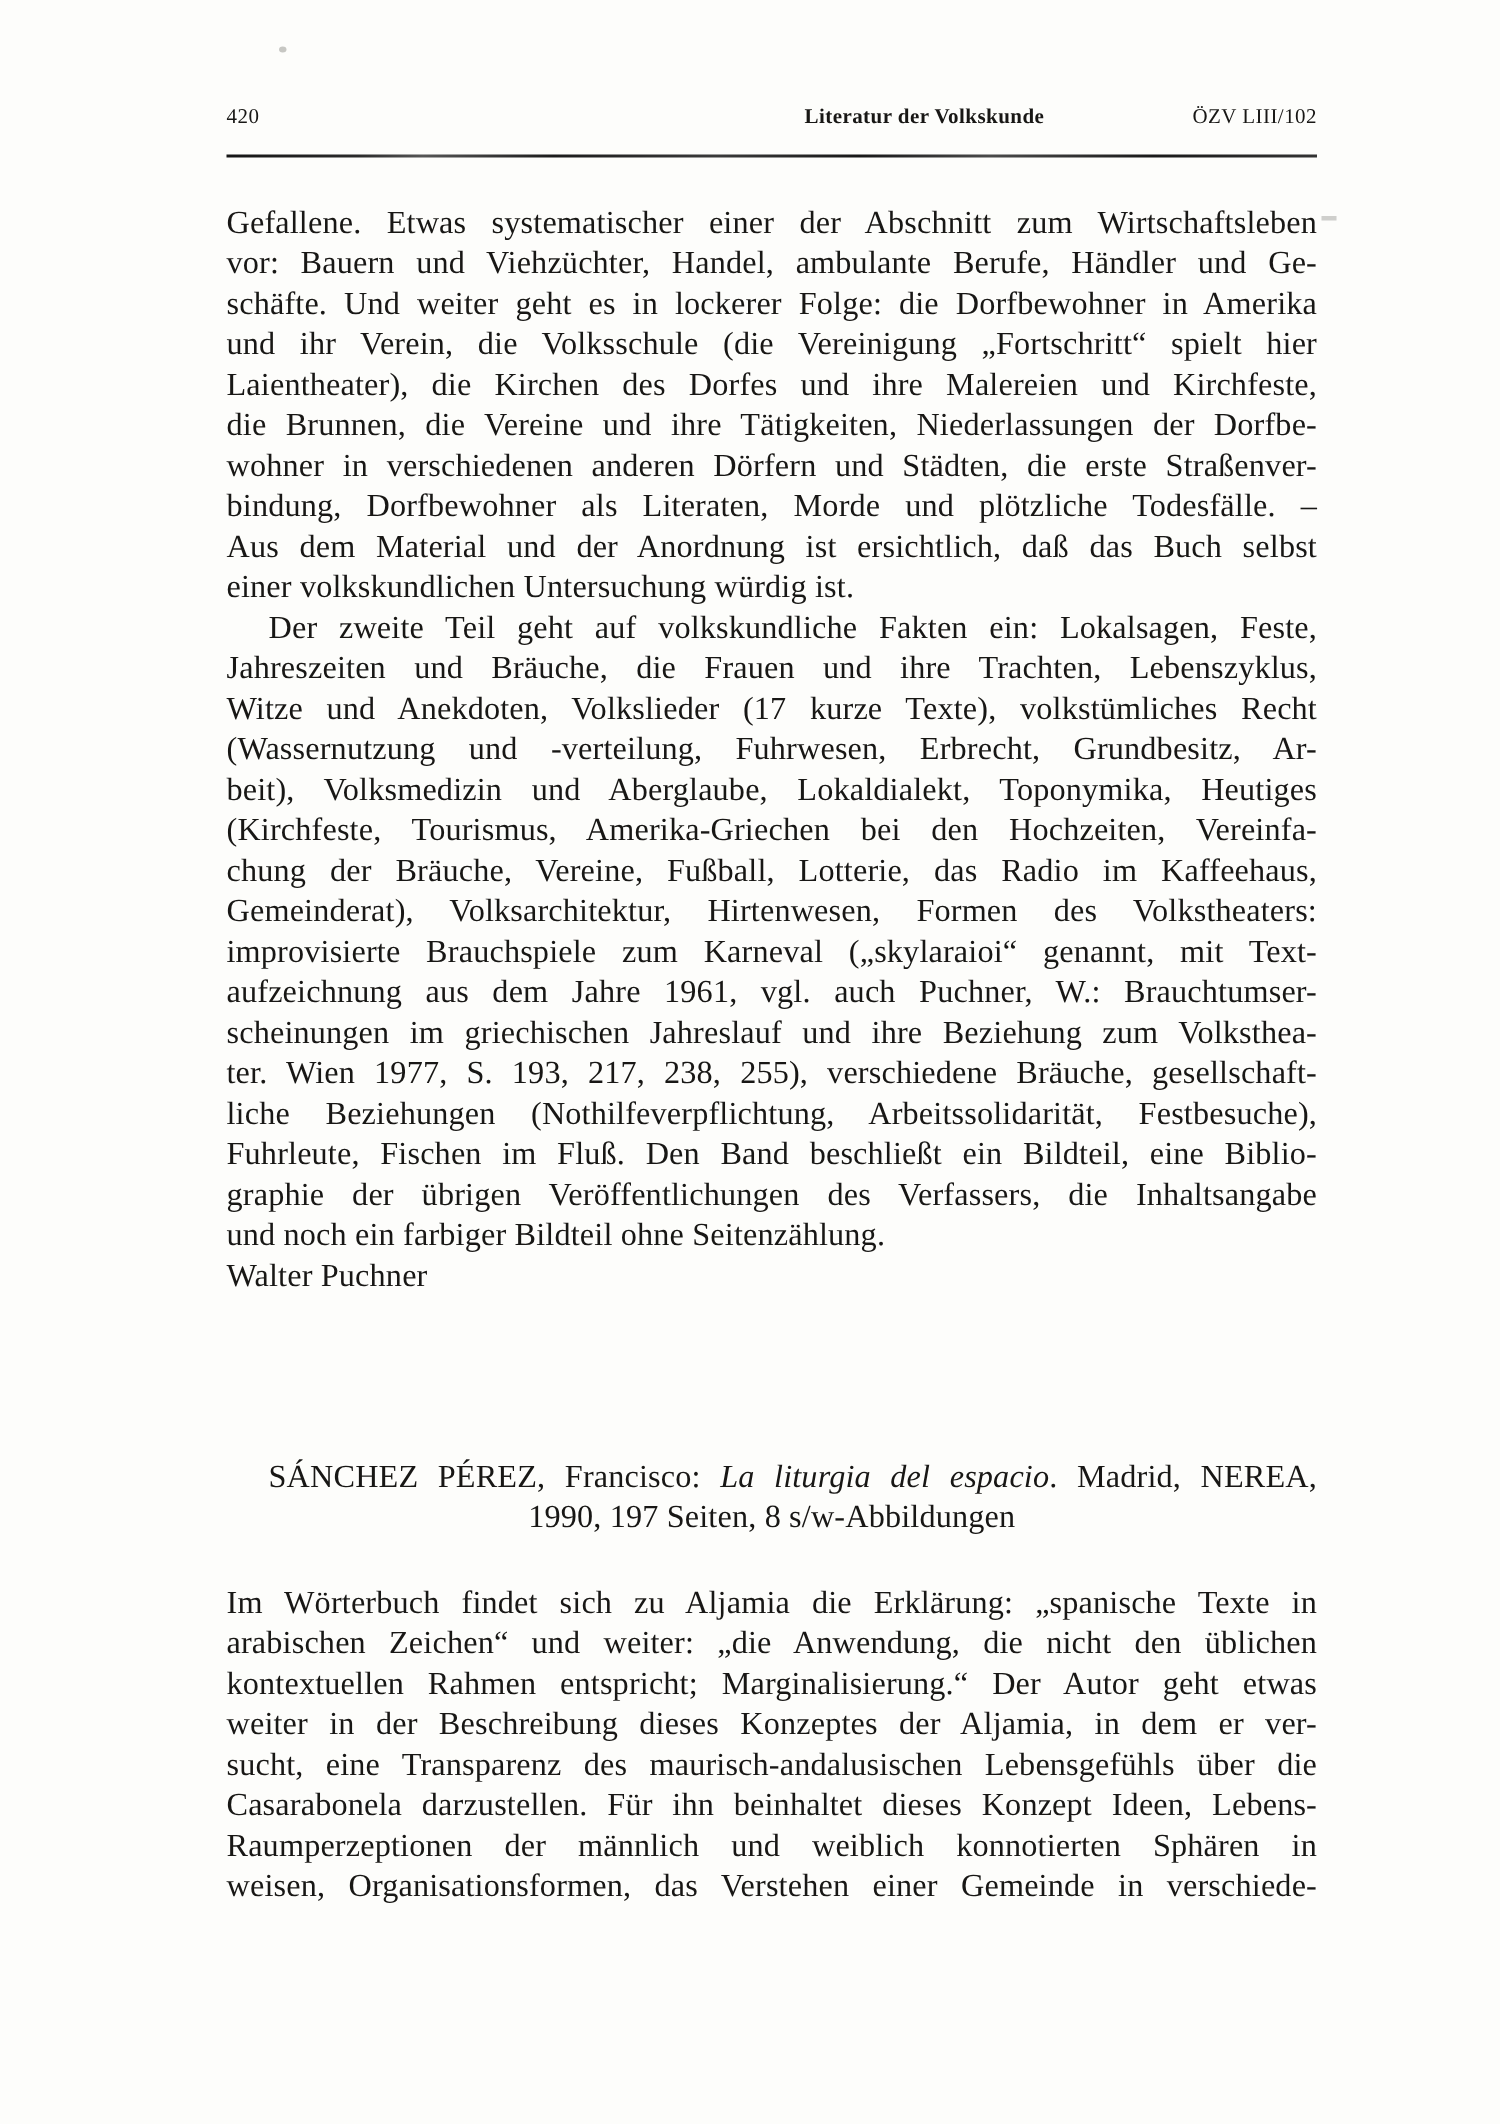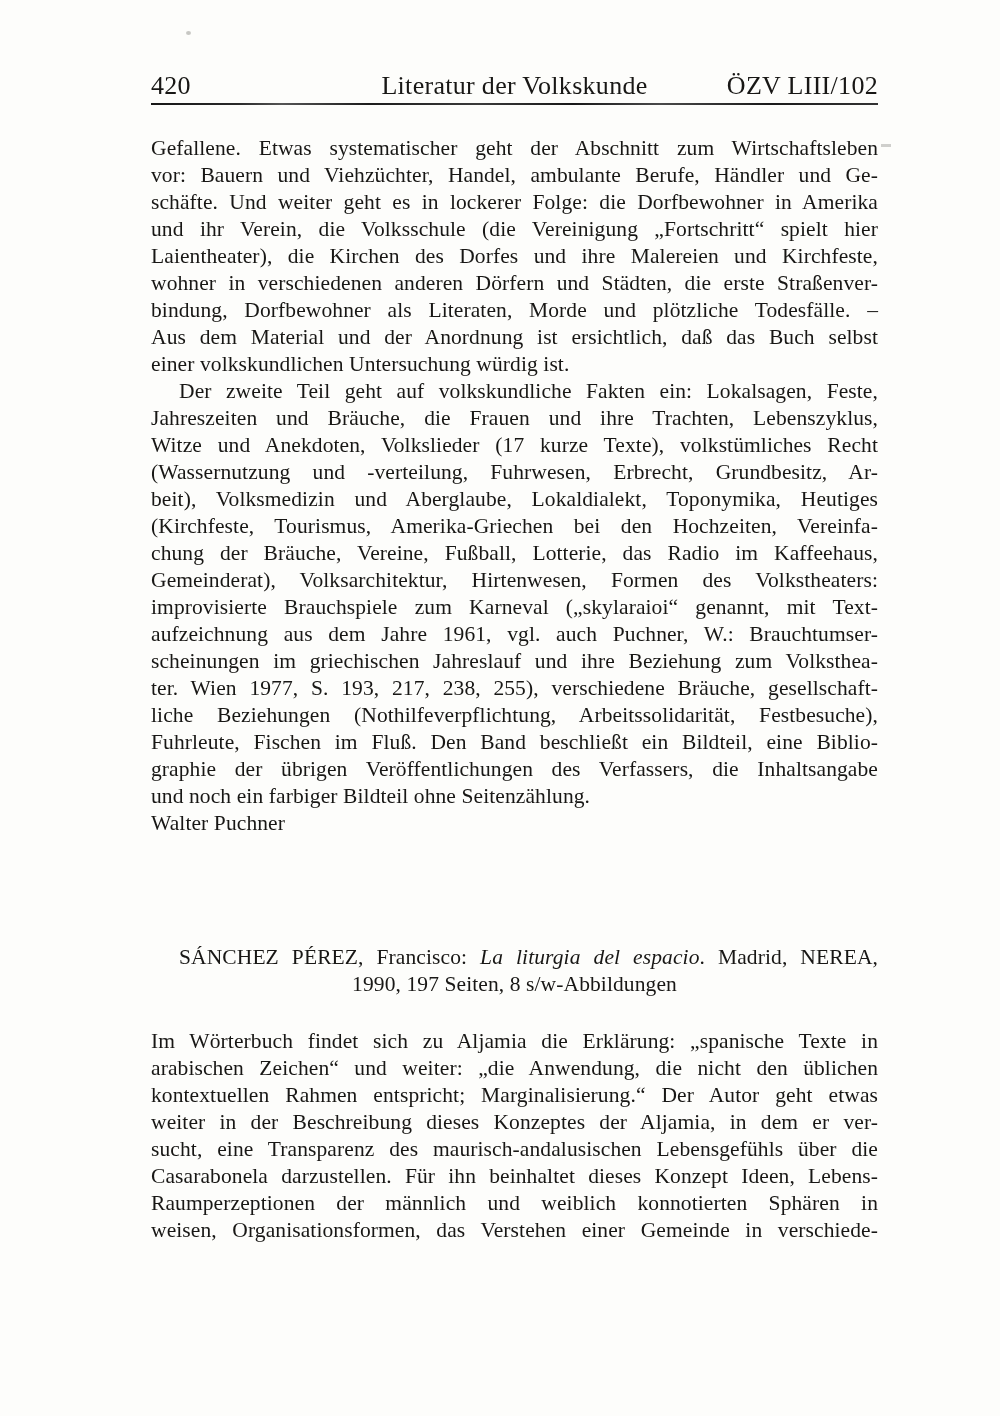--- a/index.html
+++ b/index.html
@@ -13,25 +13,25 @@
     color: #181715;
     overflow: hidden;
   }
   .running-head {
     position: absolute;
     left: 151px;
     top: 71px;
     width: 727px;
     display: flex;
     align-items: baseline;
-    font-size: 26px;
+    font-size: 14px;
     letter-spacing: 0.3px;
   }
   .running-head .left  { width: 25%; text-align: left; }
-  .running-head .mid   { flex: 1; text-align: center; }
+  .running-head .mid   { flex: 1; text-align: right; font-weight: bold; }
   .running-head .right { width: 25%; text-align: right; }
   .rule {
     position: absolute;
     left: 151px;
     top: 103px;
     width: 727px;
     height: 2px;
     background: linear-gradient(90deg,
       #161616 0%, #2a2a2a 12%, #555 18%, #1c1c1c 30%,
       #3a3a3a 45%, #181818 58%, #4a4a4a 70%, #1a1a1a 85%, #333 100%);
@@ -98,25 +98,26 @@
     <span class="left">420</span>
     <span class="mid">Literatur der Volkskunde</span>
     <span class="right">ÖZV LIII/102</span>
   </header>
 
   <div class="rule"></div>
 
   <main class="body-text">
 
     <div class="para">
-        <div class="tline">Gefallene. Etwas systematischer geht der Abschnitt zum Wirtschaftsleben</div>
+        <div class="tline">Gefallene. Etwas systematischer einer der Abschnitt zum Wirtschaftsleben</div>
         <div class="tline">vor: Bauern und Viehzüchter, Handel, ambulante Berufe, Händler und Ge-</div>
         <div class="tline">schäfte. Und weiter geht es in lockerer Folge: die Dorfbewohner in Amerika</div>
         <div class="tline">und ihr Verein, die Volksschule (die Vereinigung „Fortschritt“ spielt hier</div>
         <div class="tline">Laientheater), die Kirchen des Dorfes und ihre Malereien und Kirchfeste,</div>
+        <div class="tline">die Brunnen, die Vereine und ihre Tätigkeiten, Niederlassungen der Dorfbe-</div>
         <div class="tline">wohner in verschiedenen anderen Dörfern und Städten, die erste Straßenver-</div>
         <div class="tline">bindung, Dorfbewohner als Literaten, Morde und plötzliche Todesfälle. –</div>
         <div class="tline">Aus dem Material und der Anordnung ist ersichtlich, daß das Buch selbst</div>
         <div class="tline lastline">einer volkskundlichen Untersuchung würdig ist.</div>
       </div>
 
     <div class="para">
         <div class="tline indent">Der zweite Teil geht auf volkskundliche Fakten ein: Lokalsagen, Feste,</div>
         <div class="tline">Jahreszeiten und Bräuche, die Frauen und ihre Trachten, Lebenszyklus,</div>
         <div class="tline">Witze und Anekdoten, Volkslieder (17 kurze Texte), volkstümliches Recht</div>

